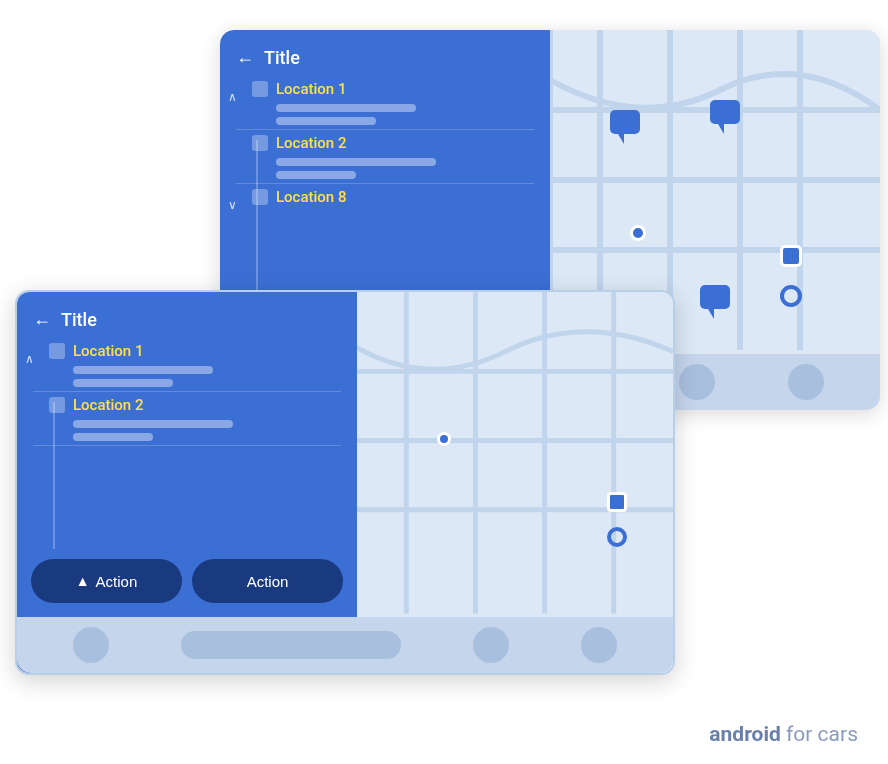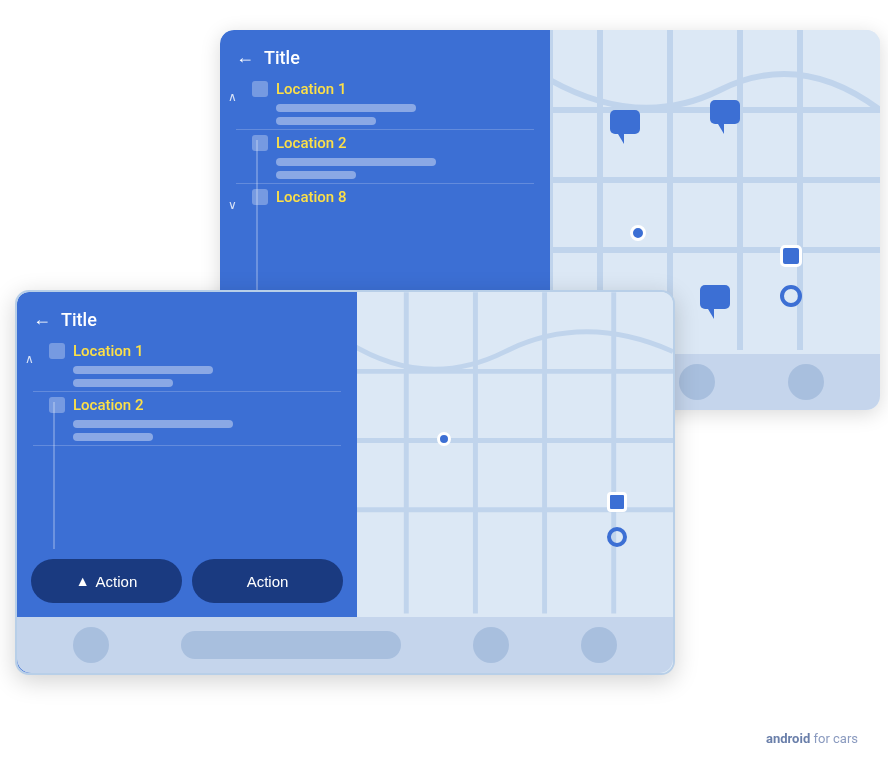--- a/index.html
+++ b/index.html
@@ -276,21 +276,21 @@
       justify-content: space-around;
       padding: 0 20px;
       border-radius: 0 0 14px 14px;
     }
 
     
     .branding {
       position: absolute;
       bottom: 18px;
       right: 30px;
-      font-size: 13px;
+      font-size: 21px;
       color: #8a9abf;
     }
 
     .branding .bold {
       font-weight: 700;
       color: #6a7faa;
     }
 
     
     .sidebar-vline {

